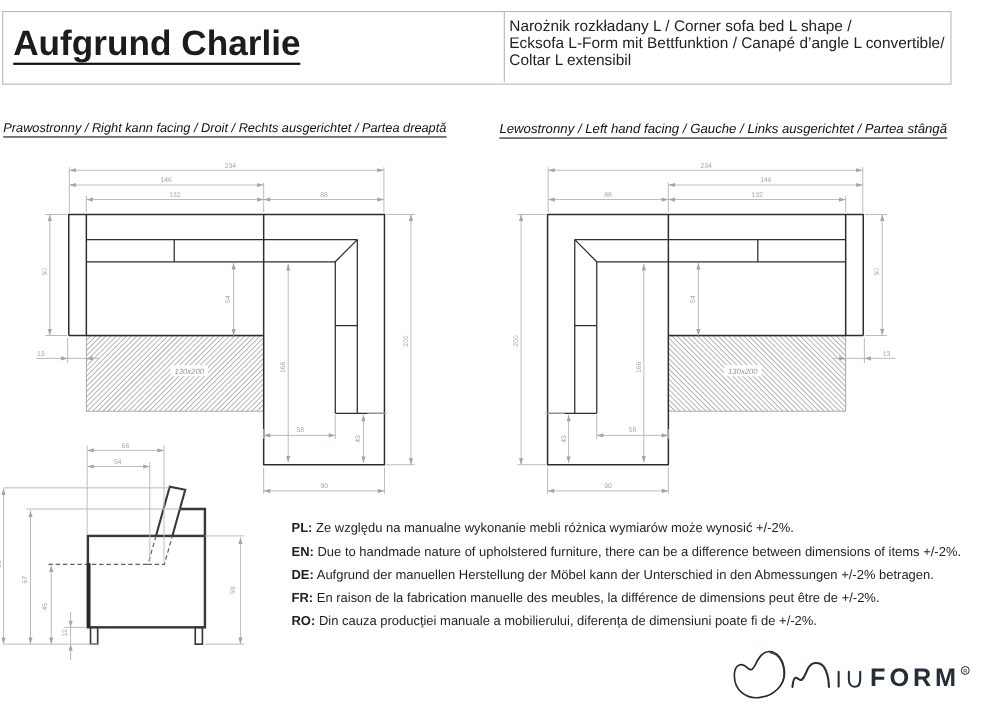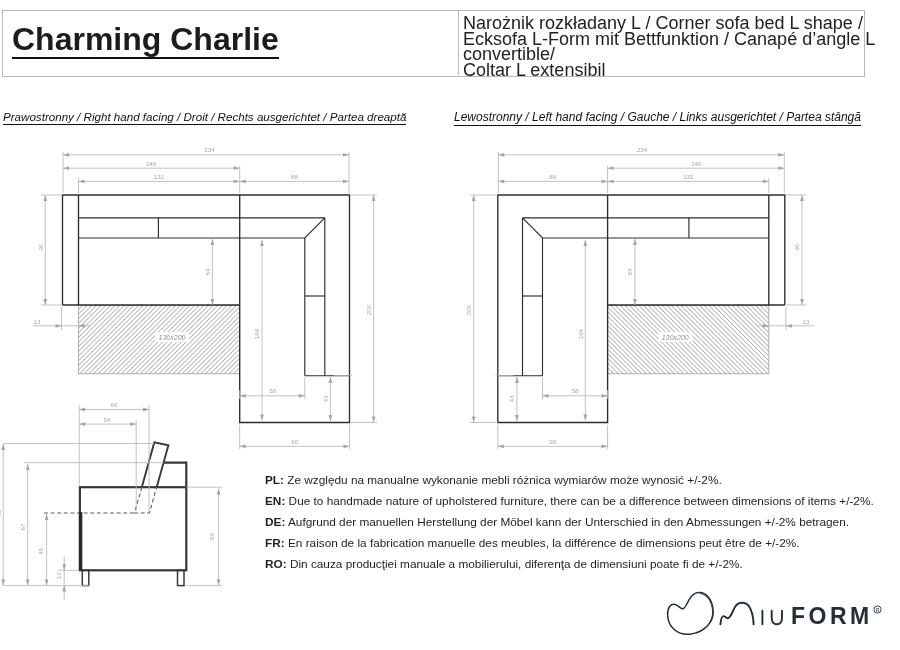--- a/index.html
+++ b/index.html
@@ -8,29 +8,29 @@
   svg{display:block;}
 </style>
 </head>
 <body>
 
 <div class="abs" style="left:2px;top:10px;width:861px;height:65px;border:1px solid #b9b9b9;"></div>
 
 <div class="abs" style="left:458px;top:10px;width:0px;height:65px;border-left:1px solid #b9b9b9;"></div>
 
 <div class="abs" style="left:12px;top:21px;font-size:32px;font-weight:bold;">
-<span style="border-bottom:2px solid #111;padding-bottom:0px;">Charming Charlie</span></div>
-
-<div class="abs" style="left:463px;top:16px;font-size:18px;line-height:15.6px;color:#222;">
+<span style="border-bottom:2px solid #111;padding-bottom:0px;">Aufgrund Charlie</span></div>
+
+<div class="abs" style="left:463px;top:16px;font-size:14px;line-height:15.6px;color:#222;">
 Narożnik rozkładany L / Corner sofa bed L shape /<br>
 Ecksofa L-Form mit Bettfunktion / Canapé d’angle L convertible/<br>
 Coltar L extensibil</div>
 
 <div class="abs" style="left:3px;top:110px;font-size:11.6px;font-style:italic;color:#111;">
-<span style="border-bottom:1px solid #111;padding-bottom:1px;">Prawostronny / Right hand facing / Droit / Rechts ausgerichtet / Partea dreaptă</span></div>
+<span style="border-bottom:1px solid #111;padding-bottom:1px;">Prawostronny / Right kann facing / Droit / Rechts ausgerichtet / Partea dreaptă</span></div>
 
 <div class="abs" style="left:454px;top:110px;font-size:12px;font-style:italic;color:#111;">
 <span style="border-bottom:1px solid #111;padding-bottom:1px;">Lewostronny / Left hand facing / Gauche / Links ausgerichtet / Partea stângă</span></div>
 
 <svg class="abs" style="left:0;top:0;" width="900" height="650" viewBox="0 0 900 650">
 <defs>
 <pattern id="hatch" width="3.3" height="3.3" patternUnits="userSpaceOnUse" patternTransform="rotate(45)">
   <rect width="3.3" height="3.3" fill="#fff"></rect>
   <line x1="0" y1="0" x2="0" y2="3.3" stroke="#7b8187" stroke-width="1.05"></line>
 </pattern>

